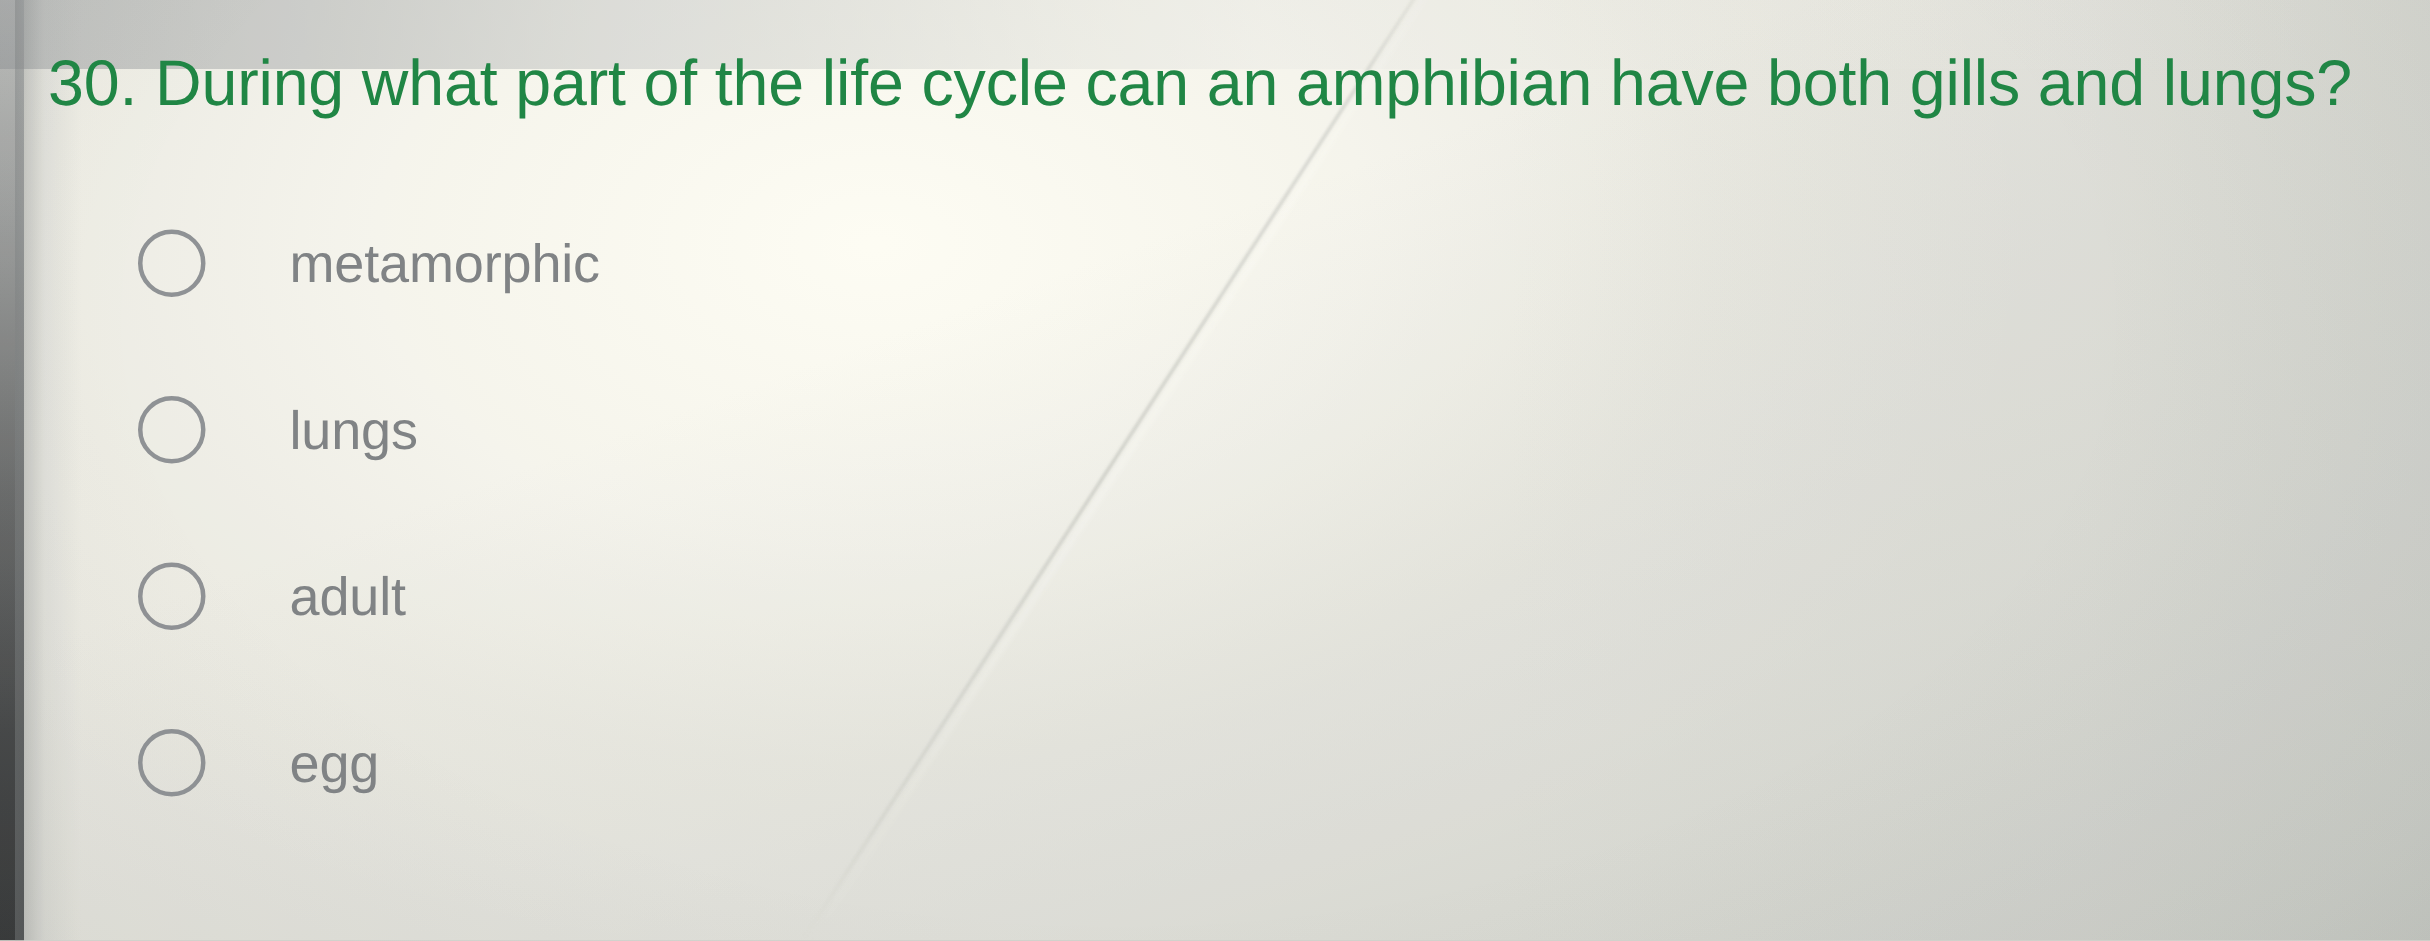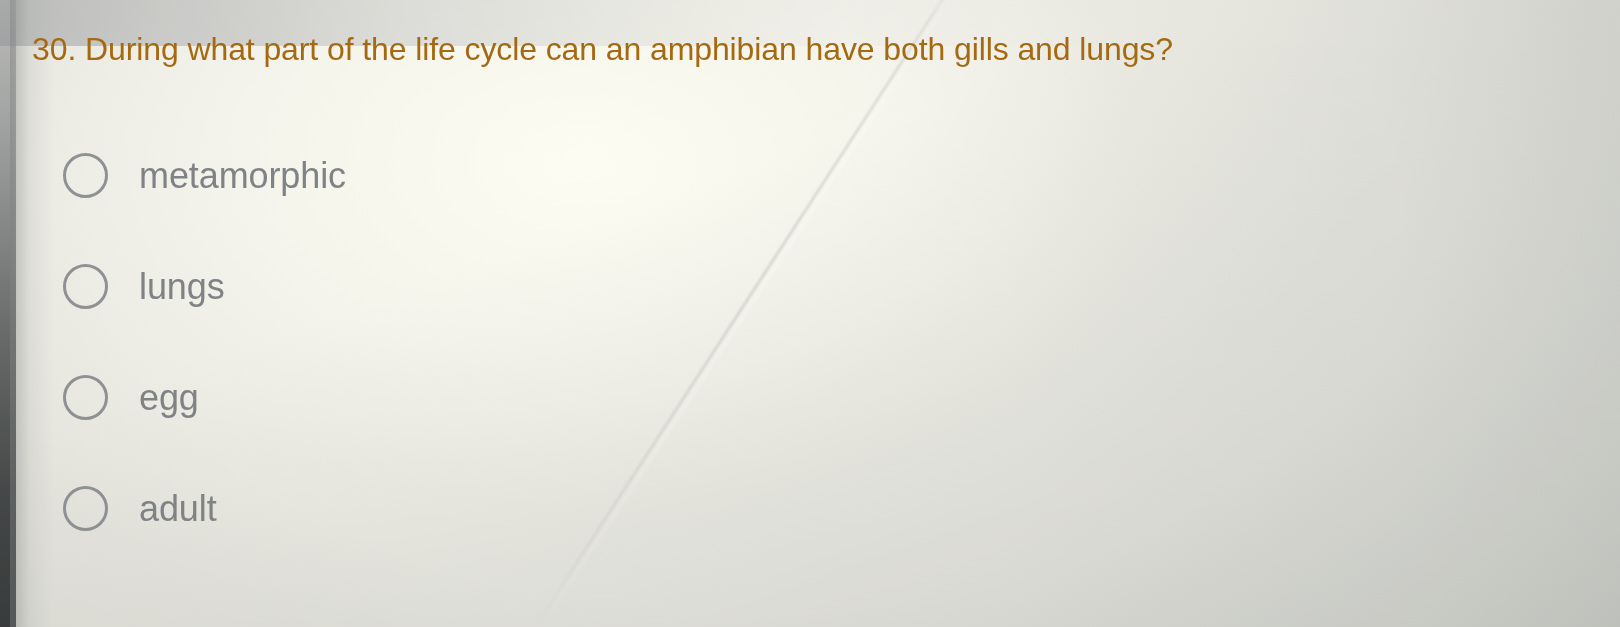--- a/index.html
+++ b/index.html
@@ -126,41 +126,42 @@
   .content {
     position: absolute;
     inset: 0;
   }
 
   .question {
     position: absolute;
     left: 32px;
     top: 32px;
     width: 1540px;
-    font-size: 32px;
+    font-size: 43px;
     line-height: 1.12;
     letter-spacing: -0.1px;
-    color: #a16207;
+    color: #15803d;
     white-space: nowrap;
     filter: blur(0.45px);
   }
 
   .options {
     position: absolute;
     left: 0;
     top: 120px;
     width: 100%;
   }
 
   .option-row {
     position: relative;
     height: 111px;
     display: flex;
     align-items: center;
-    padding-left: 63px;
+    padding-left: 92px;
+    gap: 25px;
   }
 
   .radio {
     flex: 0 0 auto;
     width: 39px;
     height: 39px;
     border-radius: 50%;
     border: 3.5px solid #82858a;
     box-sizing: content-box;
     filter: blur(0.5px);
@@ -211,25 +212,25 @@
         <span class="option-label">metamorphic</span>
       </div>
 
       <div class="option-row">
         <span class="radio"></span>
         <span class="option-label">lungs</span>
       </div>
 
       <div class="option-row">
         <span class="radio"></span>
+        <span class="option-label">adult</span>
+      </div>
+
+      <div class="option-row">
+        <span class="radio"></span>
         <span class="option-label">egg</span>
-      </div>
-
-      <div class="option-row">
-        <span class="radio"></span>
-        <span class="option-label">adult</span>
       </div>
 
     </div>
   </div>
 
   <div class="haze"></div>
 </div>
 
 </body></html>

